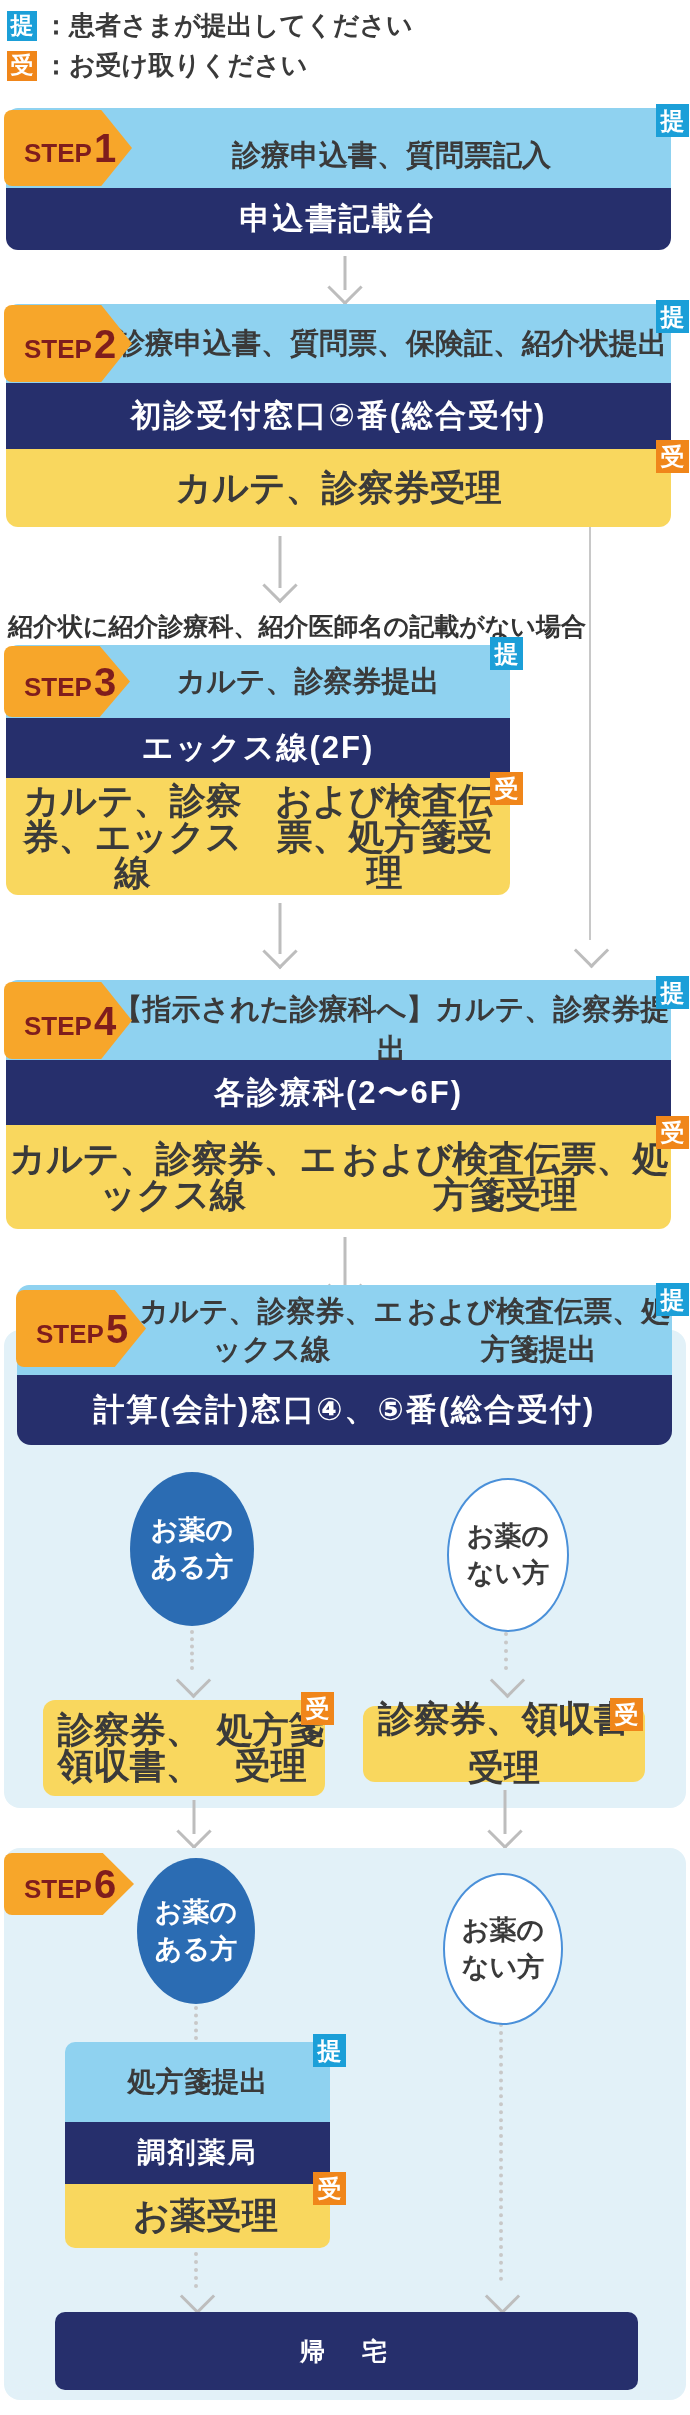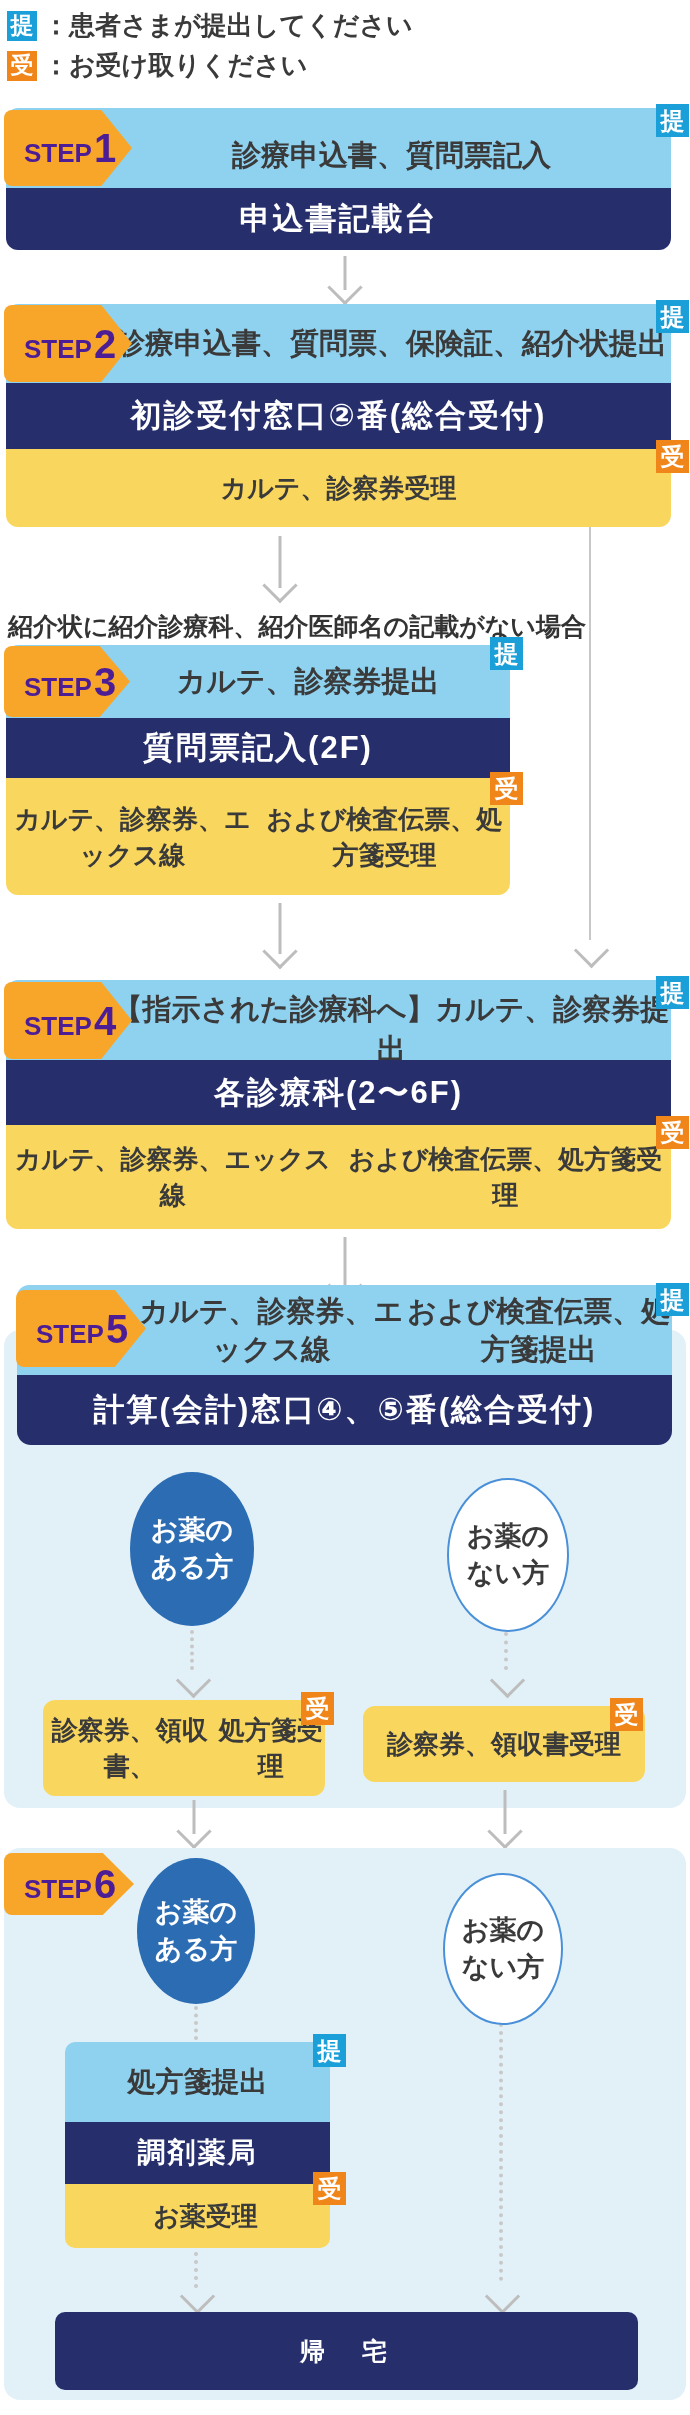--- a/index.html
+++ b/index.html
@@ -4,28 +4,28 @@
 <style>
   html,body{margin:0;padding:0;background:#ffffff;}
   body{font-family:"Liberation Sans","DejaVu Sans",sans-serif;}
   #stage{position:relative;width:690px;height:2415px;background:#ffffff;overflow:hidden;}
 
   
   .bar{position:absolute;box-sizing:border-box;display:flex;align-items:center;justify-content:center;
        font-weight:bold;color:#3a3a3a;text-align:center;}
   .bar.light{background:#8FD2F0;font-size:29px;}
   .bar.navy{background:#262F6C;color:#ffffff;font-size:31px;letter-spacing:2px;}
-  .bar.yellow{background:#F9D75E;font-size:26px;}
+  .bar.yellow{background:#F9D75E;font-size:36px;}
   .r-top{border-radius:12px 12px 0 0;}
   .r-bot{border-radius:0 0 12px 12px;}
   .r-all{border-radius:12px;}
   .two-line{flex-direction:row;line-height:36px;}
 
   
-  .stepb{position:absolute;background:#F7A62A;color:#4c1d95;display:flex;align-items:baseline;
+  .stepb{position:absolute;background:#F7A62A;color:#7f1d1d;display:flex;align-items:baseline;
          padding-left:20px;clip-path:polygon(0 0,76% 0,100% 50%,76% 100%,0 100%);
          border-radius:8px 0 0 8px;font-weight:bold;}
   .stepb .sl{font-size:26px;line-height:1;}
   .stepb .sn{font-size:40px;line-height:1;margin-left:2px;}
   .stepb-inner{display:flex;align-items:baseline;margin:auto 0;}
 
   
   .tag{position:absolute;width:33px;height:33px;display:flex;align-items:center;justify-content:center;
        color:#ffffff;font-weight:bold;font-size:24px;z-index:5;}
   .tag.submit{background:#1B9FD8;}
@@ -117,21 +117,21 @@
   </div>
   <div class="thinline" style="left:589px;top:527px;height:413px;"></div>
   <div class="chevhead" style="left:579px;top:938px;"></div>
 
   <div class="note" style="left:8px;top:610px;">紹介状に紹介診療科、紹介医師名の記載がない場合</div>
 
   <div class="bar light r-top" style="left:6px;top:645px;width:504px;height:73px;padding-left:100px;">
     <span>カルテ、診察券提出</span>
   </div>
   <div class="bar navy" style="left:6px;top:718px;width:504px;height:60px;">
-    <span>質問票記入(2F)</span>
+    <span>エックス線(2F)</span>
   </div>
   <div class="bar yellow r-bot two-line" style="left:6px;top:778px;width:504px;height:117px;">
     <span>カルテ、診察券、エックス線</span>
     <span>および検査伝票、処方箋受理</span>
   </div>
   <div class="stepb" style="left:4px;top:646px;width:106px;height:71px;">
     <span class="stepb-inner">
         <span class="sl">STEP</span>
         <span class="sn">3</span>
       </span>

